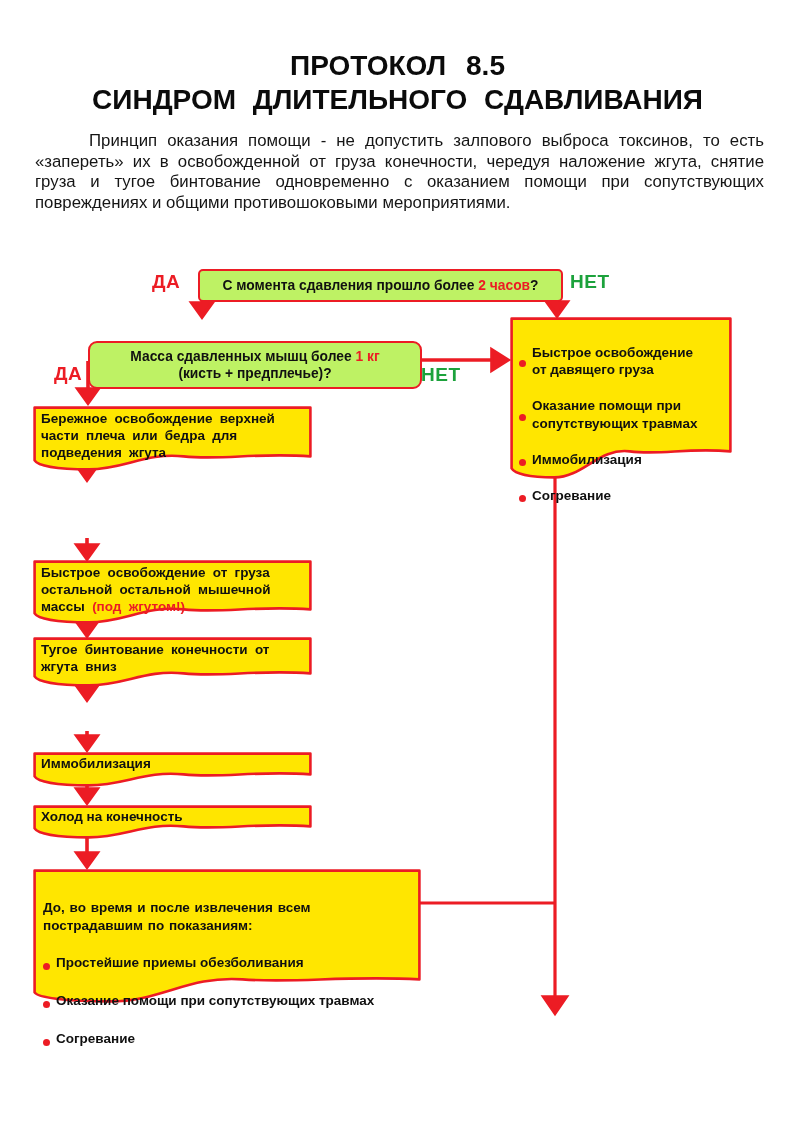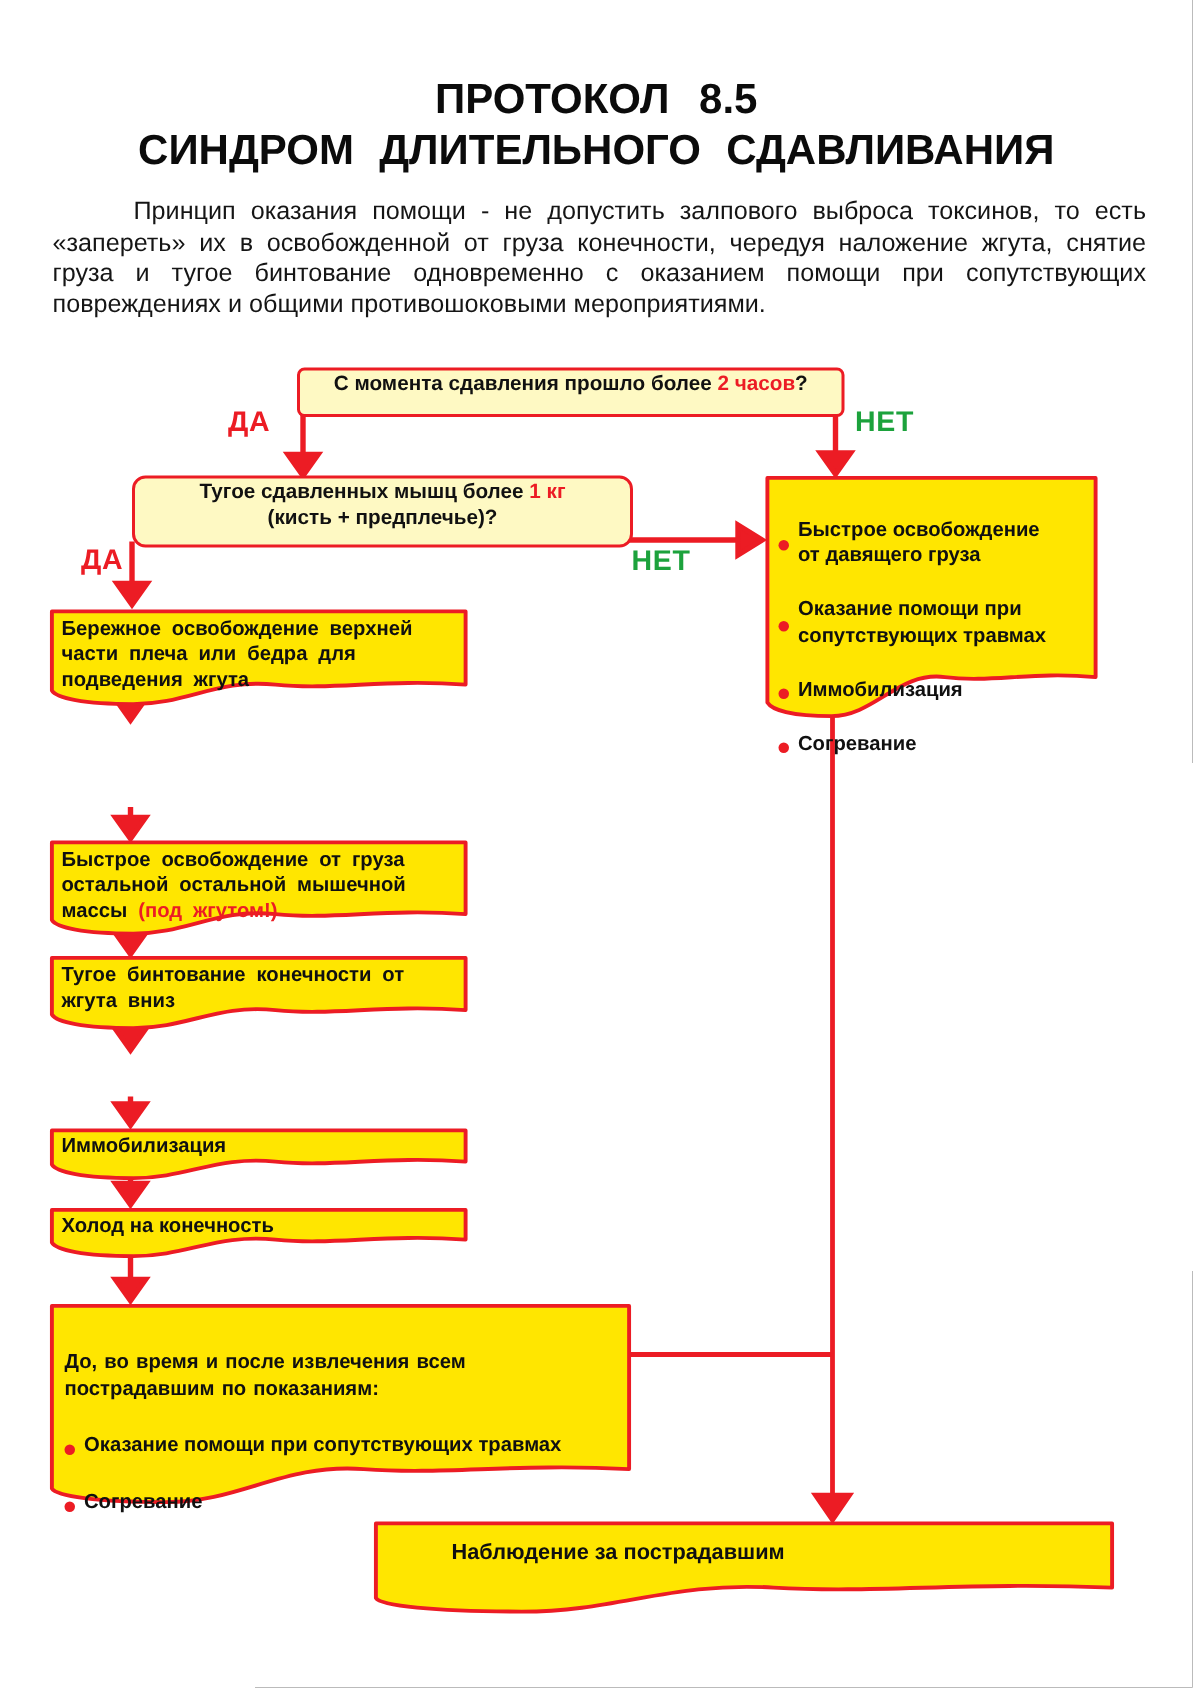--- a/index.html
+++ b/index.html
@@ -9,23 +9,23 @@
   }
   .title{position:absolute;left:0;width:795px;text-align:center;font-weight:bold;font-size:28px;color:#0b0b0b;}
   .title.l1{top:50px;word-spacing:12px;}
   .title.l2{top:84px;word-spacing:9px;}
   .intro{
     position:absolute;left:35px;top:131px;width:729px;
     font-size:16.8px;line-height:20.6px;text-align:justify;text-indent:54px;color:#151515;
   }
   
   .dbox{
-    position:absolute;background:#fef9c3;border:2.6px solid var(--red);
-    display:flex;flex-direction:column;align-items:center;justify-content:flex-start;
-    text-align:center;font-weight:bold;font-size:13.8px;line-height:17px;color:#111;z-index:2;
+    position:absolute;background:#bef264;border:2.6px solid var(--red);
+    display:flex;flex-direction:column;align-items:center;justify-content:center;
+    text-align:center;font-weight:bold;font-size:13.8px;line-height:17px;color:#111;z-index:2;margin-top:24px;
   }
   .em{color:var(--red);}
   
   .wbox{position:absolute;z-index:2;}
   .wshape{position:absolute;left:0;top:0;overflow:visible;z-index:0;}
   .wbox .content{
     position:relative;z-index:1;padding:4px 8px 0 8px;
     font-weight:bold;font-size:13.5px;line-height:17px;white-space:pre-line;color:#101010;
   }
   .wbox .content.justify{word-spacing:3.5px;}
@@ -83,21 +83,21 @@
     </g>
   </svg>
 
   <div class="dbox" style="left:198px;top:245px;width:361px;height:29px;border-radius:5px;">
     <div><span>С момента сдавления прошло более </span><span class="em">2 часов</span><span>?</span></div>
   </div>
   <div class="yn yes" style="left:152px;top:271px;">ДА</div>
   <div class="yn no" style="left:570px;top:271px;">НЕТ</div>
 
   <div class="dbox" style="left:88px;top:317px;width:330px;height:44px;border-radius:9px;">
-    <div><span>Тугое сдавленных мышц более </span><span class="em">1 кг</span></div>
+    <div><span>Масса сдавленных мышц более </span><span class="em">1 кг</span></div>
     <div>(кисть + предплечье)?</div>
   </div>
   <div class="yn yes" style="left:54px;top:363px;">ДА</div>
   <div class="yn no" style="left:421px;top:364px;">НЕТ</div>
 
   <div class="wbox" style="left:510px;top:317px;width:222px;height:136px;">
       <svg width="222" height="166" class="wshape">
         <path d="M 1.6 1.6 L 220.4 1.6 L 220.4 134.4 C 177.60000000000002 130.4, 150.96 138.4, 119.88000000000001 134.4 C 88.80000000000001 130.4, 73.26 160.4, 44.400000000000006 160.4 C 17.76 160.4, 4.6 156.4, 1.6 151.4 Z" fill="#FFE600" stroke="#EC1C24" stroke-width="2.6" stroke-linejoin="round"></path>
       </svg>
     <div class="content" style="padding:9px 4px 0 9px;line-height:17.5px;">
@@ -152,25 +152,20 @@
     <div class="content" style="padding-top:3px;">Холод на конечность</div>
   </div>
 
   <div class="wbox" style="left:33px;top:869px;width:388px;height:112px;">
       <svg width="388" height="138" class="wshape">
         <path d="M 1.6 1.6 L 386.4 1.6 L 386.4 110.4 C 310.40000000000003 106.4, 263.84000000000003 114.4, 209.52 110.4 C 155.20000000000002 106.4, 128.04 132.4, 77.60000000000001 132.4 C 31.04 132.4, 4.6 128.4, 1.6 123.4 Z" fill="#FFE600" stroke="#EC1C24" stroke-width="2.6" stroke-linejoin="round"></path>
       </svg>
     <div class="content" style="padding:11px 8px 0 10px;line-height:18.5px;">
       <div style="word-spacing:1px;">До, во время и после извлечения всем
 пострадавшим  по показаниям:</div>
+      <div class="brow"><span class="bdot"></span><span class="btext">Простейшие приемы обезболивания</span></div>
       <div class="brow"><span class="bdot"></span><span class="btext">Оказание помощи при сопутствующих травмах</span></div>
       <div class="brow"><span class="bdot"></span><span class="btext">Согревание</span></div>
     </div>
   </div>
 
-  <div class="wbox" style="left:249px;top:1014px;width:494px;height:46px;">
-      <svg width="494" height="66" class="wshape">
-        <path d="M 1.6 1.6 L 492.4 1.6 L 492.4 44.4 C 395.20000000000005 40.4, 335.92 48.4, 266.76 44.4 C 197.60000000000002 40.4, 163.02 60.4, 98.80000000000001 60.4 C 39.52 60.4, 4.6 56.4, 1.6 51.4 Z" fill="#FFE600" stroke="#EC1C24" stroke-width="2.6" stroke-linejoin="round"></path>
-      </svg>
-    <div class="content" style="padding:13px 8px 0 52px;font-size:14.5px;">Наблюдение за пострадавшим</div>
-  </div>
 
 </div>
 
 </body></html>

